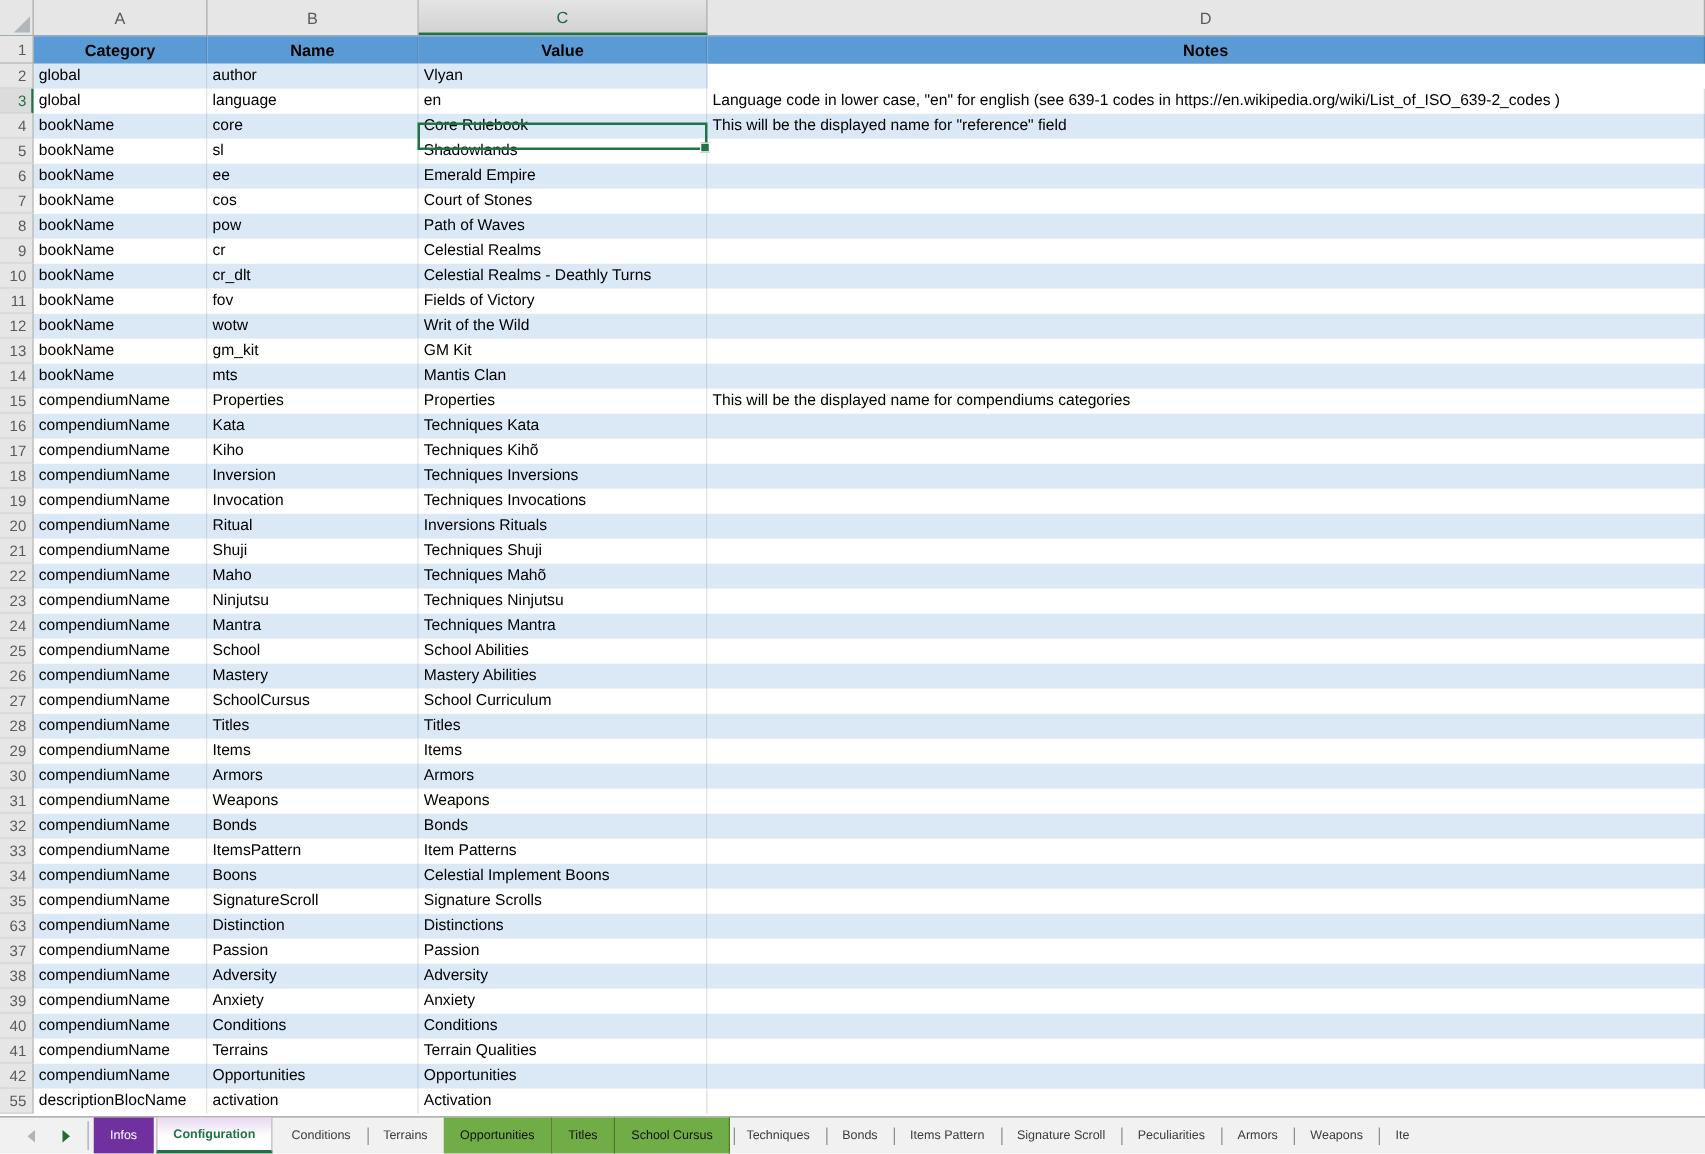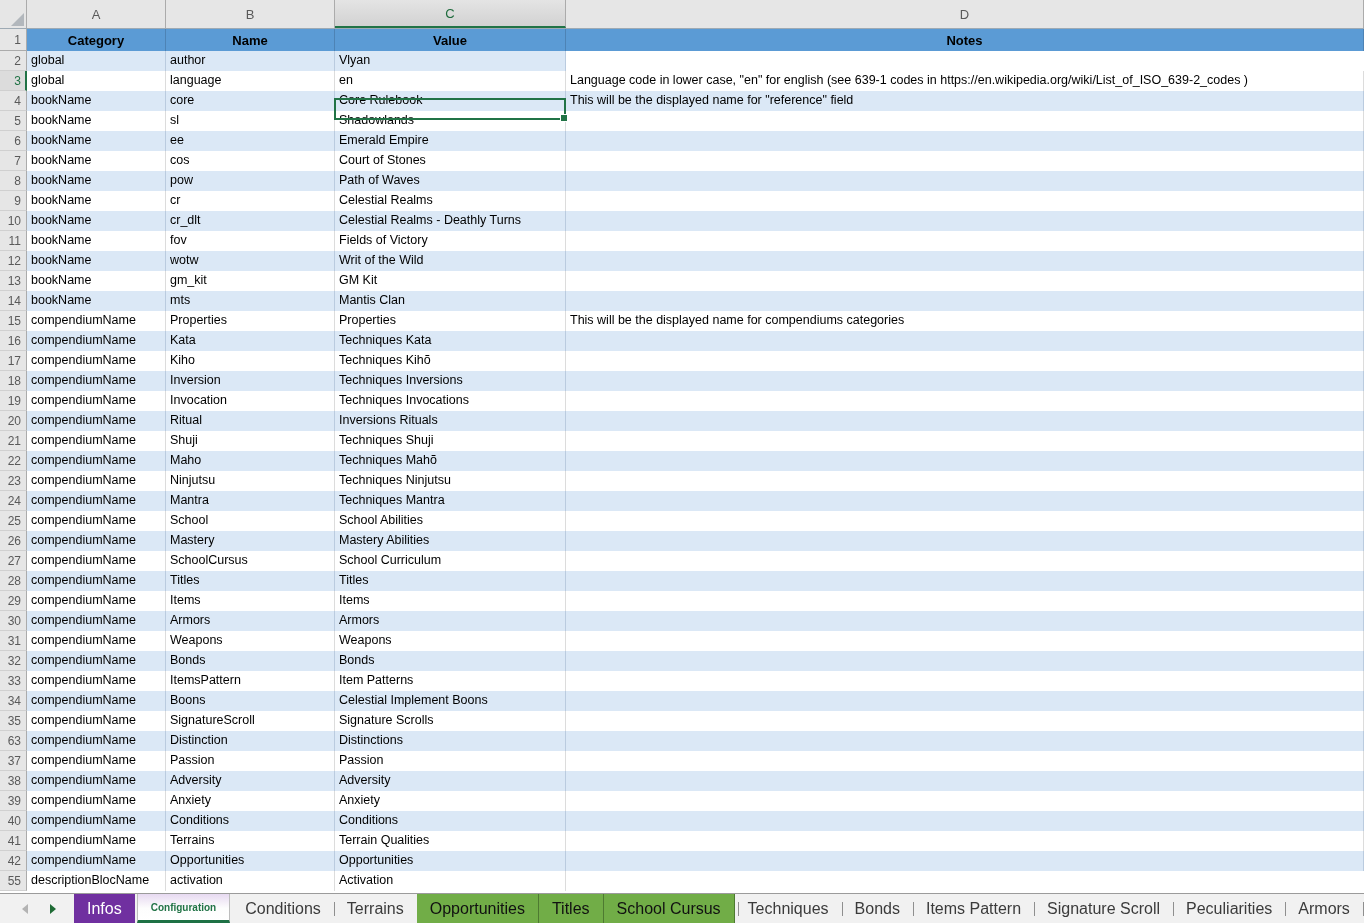--- a/index.html
+++ b/index.html
@@ -45,21 +45,21 @@
     border:1px solid #fff;pointer-events:auto;}
   
   #tabbar{position:absolute;left:0;bottom:0;width:1364px;height:30px;background:#F1F1F1;
     border-top:1px solid #9B9B9B;display:flex;align-items:stretch;box-sizing:border-box;}
   .navzone{display:flex;align-items:center;gap:22px;padding:0 14px 0 22px;}
   .tri-left{width:0;height:0;border-top:5px solid transparent;border-bottom:5px solid transparent;
     border-right:6px solid #B3B3B3;}
   .tri-right{width:0;height:0;border-top:5px solid transparent;border-bottom:5px solid transparent;
     border-left:6px solid #1F6B35;}
   .tabbar-sep{width:1px;background:#A8A8A8;margin:3px 2px 3px 0;}
-  .tab{position:relative;display:flex;align-items:center;padding:0 13px;font-size:16px;color:#3B3B3B;
+  .tab{position:relative;display:flex;align-items:center;padding:0 13px;font-size:10px;color:#3B3B3B;
     white-space:nowrap;cursor:pointer;}
   .tab.purple{background:#7030A0;color:#FFFFFF;margin:0 2px;}
   .tab.active-tab{background:linear-gradient(180deg,#E7D9F1 0%,#FDFDFD 55%,#FFFFFF 100%);
     color:#217346;font-weight:bold;border-left:1px solid #BDBDBD;border-right:1px solid #BDBDBD;
     border-bottom:3px solid #1E7145;margin-right:2px;font-size:10px;}
   .tab.green{background:#71AD47;color:#111;border-right:1px solid #4E7A31;}
   .tab.plain + .tab.plain::before{content:"";position:absolute;left:0;top:8px;height:14px;width:1px;background:#8F8F8F;}
   .tab.green + .tab.plain::before{content:"";position:absolute;left:3px;top:8px;height:14px;width:1px;background:#8F8F8F;}
 </style>
 </head>

